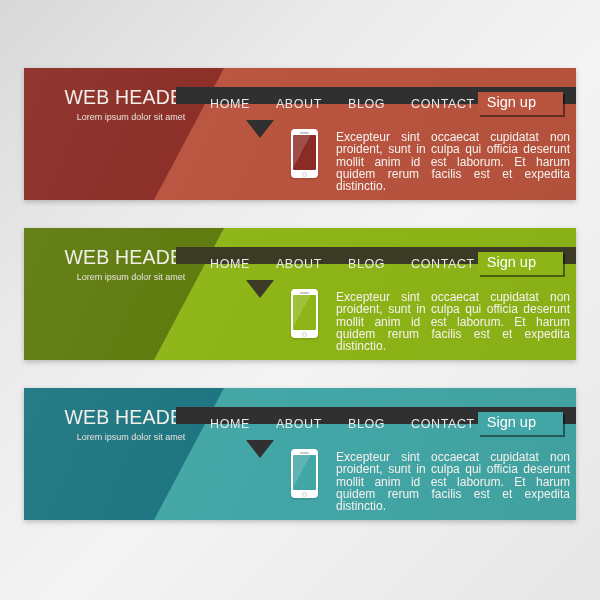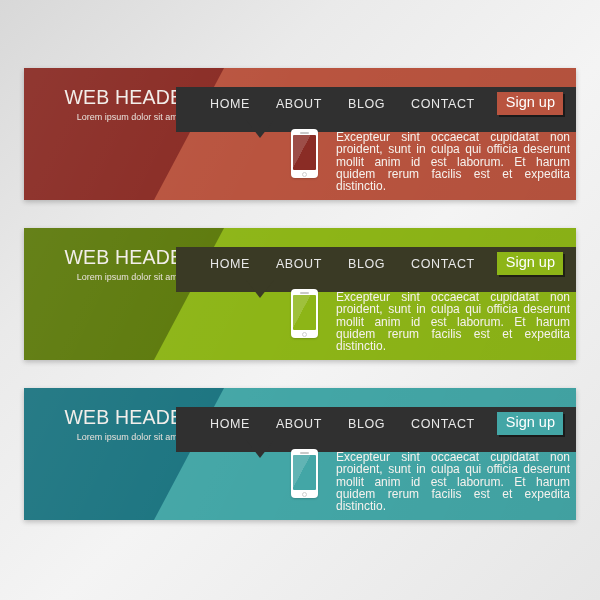--- a/index.html
+++ b/index.html
@@ -83,21 +83,21 @@
     margin-top: 2px;
     white-space: nowrap;
   }
 
   
   .navbar {
     position: absolute;
     left: 152px;
     top: 19px;
     right: 0;
-    height: 45px;
+    height: 17px;
     background: #303030;
   }
   .navbar.olive { background: #3a3a25; }
   .nav-items {
     position: absolute;
     left: 34px;
     top: 0;
     height: 33px;
     display: flex;
     align-items: center;
@@ -122,21 +122,21 @@
     border-right: 14px solid transparent;
     border-top: 18px solid #303030;
   }
   .notch.olive { border-top-color: #3a3a25; }
 
   
   .signup {
     position: absolute;
     right: 13px;
     top: 5px;
-    padding: 2px 8px 4px 9px;
+    padding: 2px 27px 4px 9px;
     font-size: 14.5px;
     color: #ffffff;
     line-height: 17px;
     cursor: pointer;
     box-shadow: 2px 2px 0 rgba(0,0,0,0.45);
     white-space: nowrap;
     margin-left: 48px;
   }
 
   

